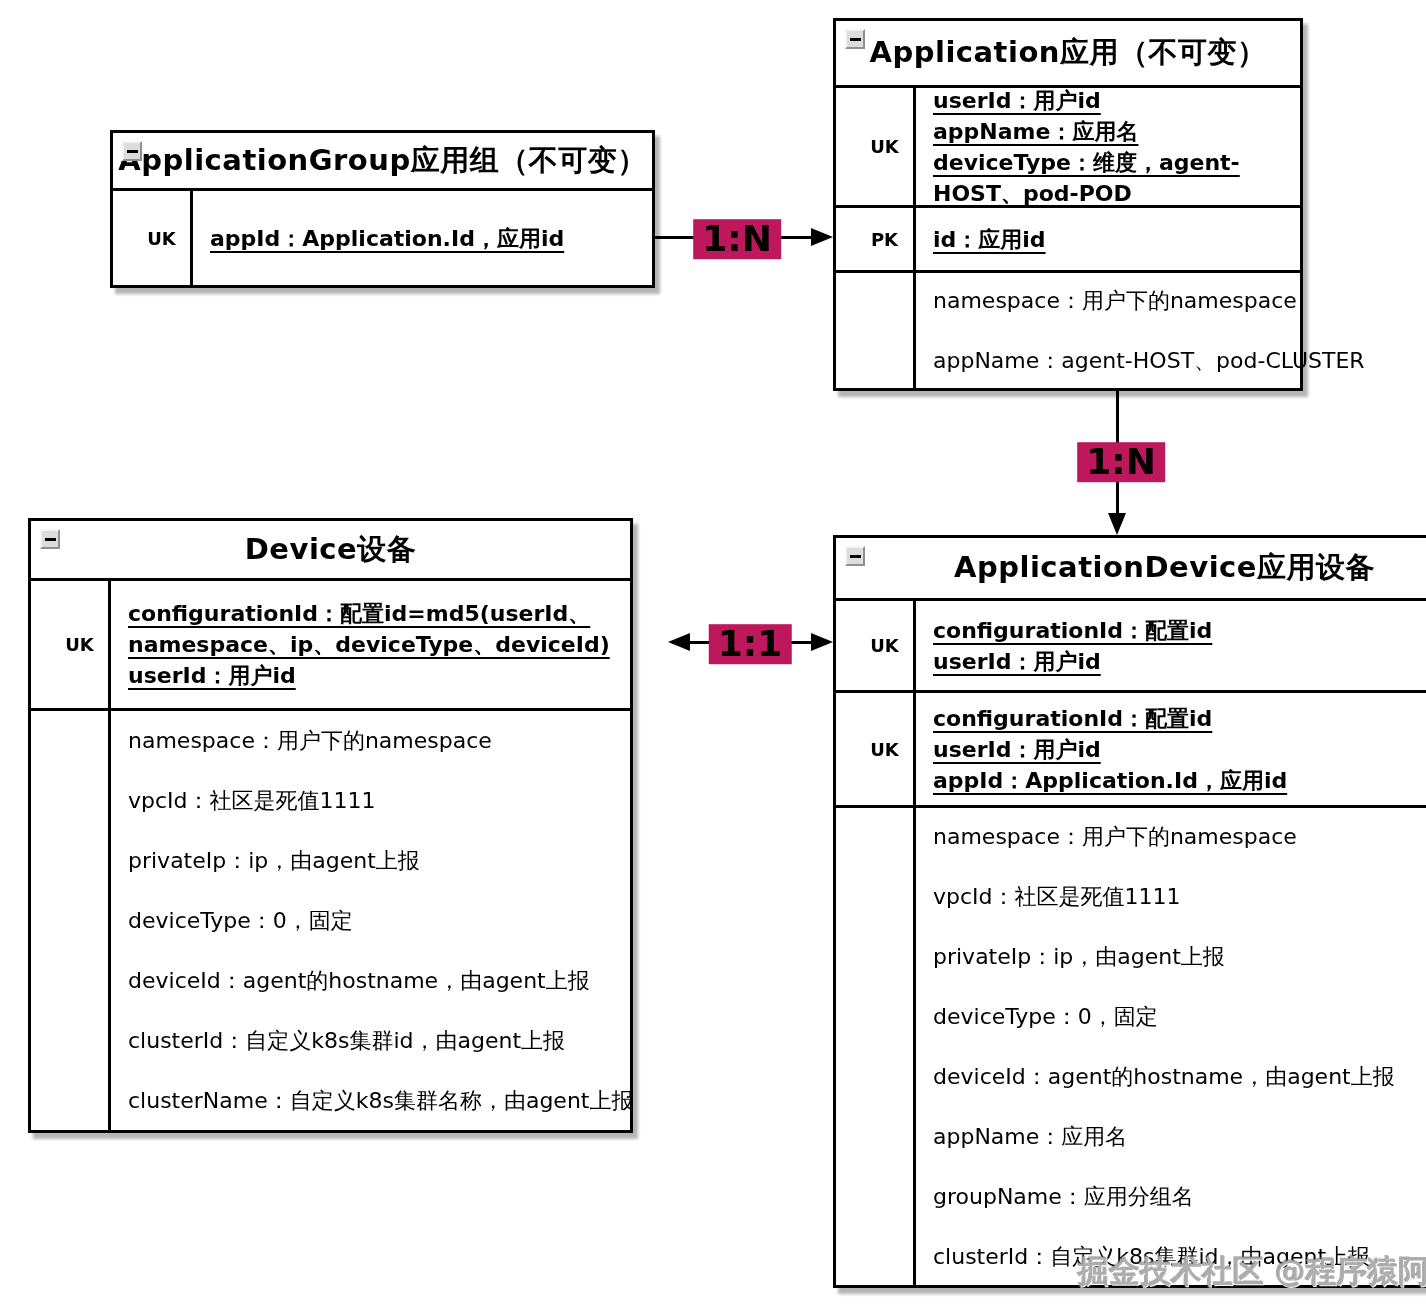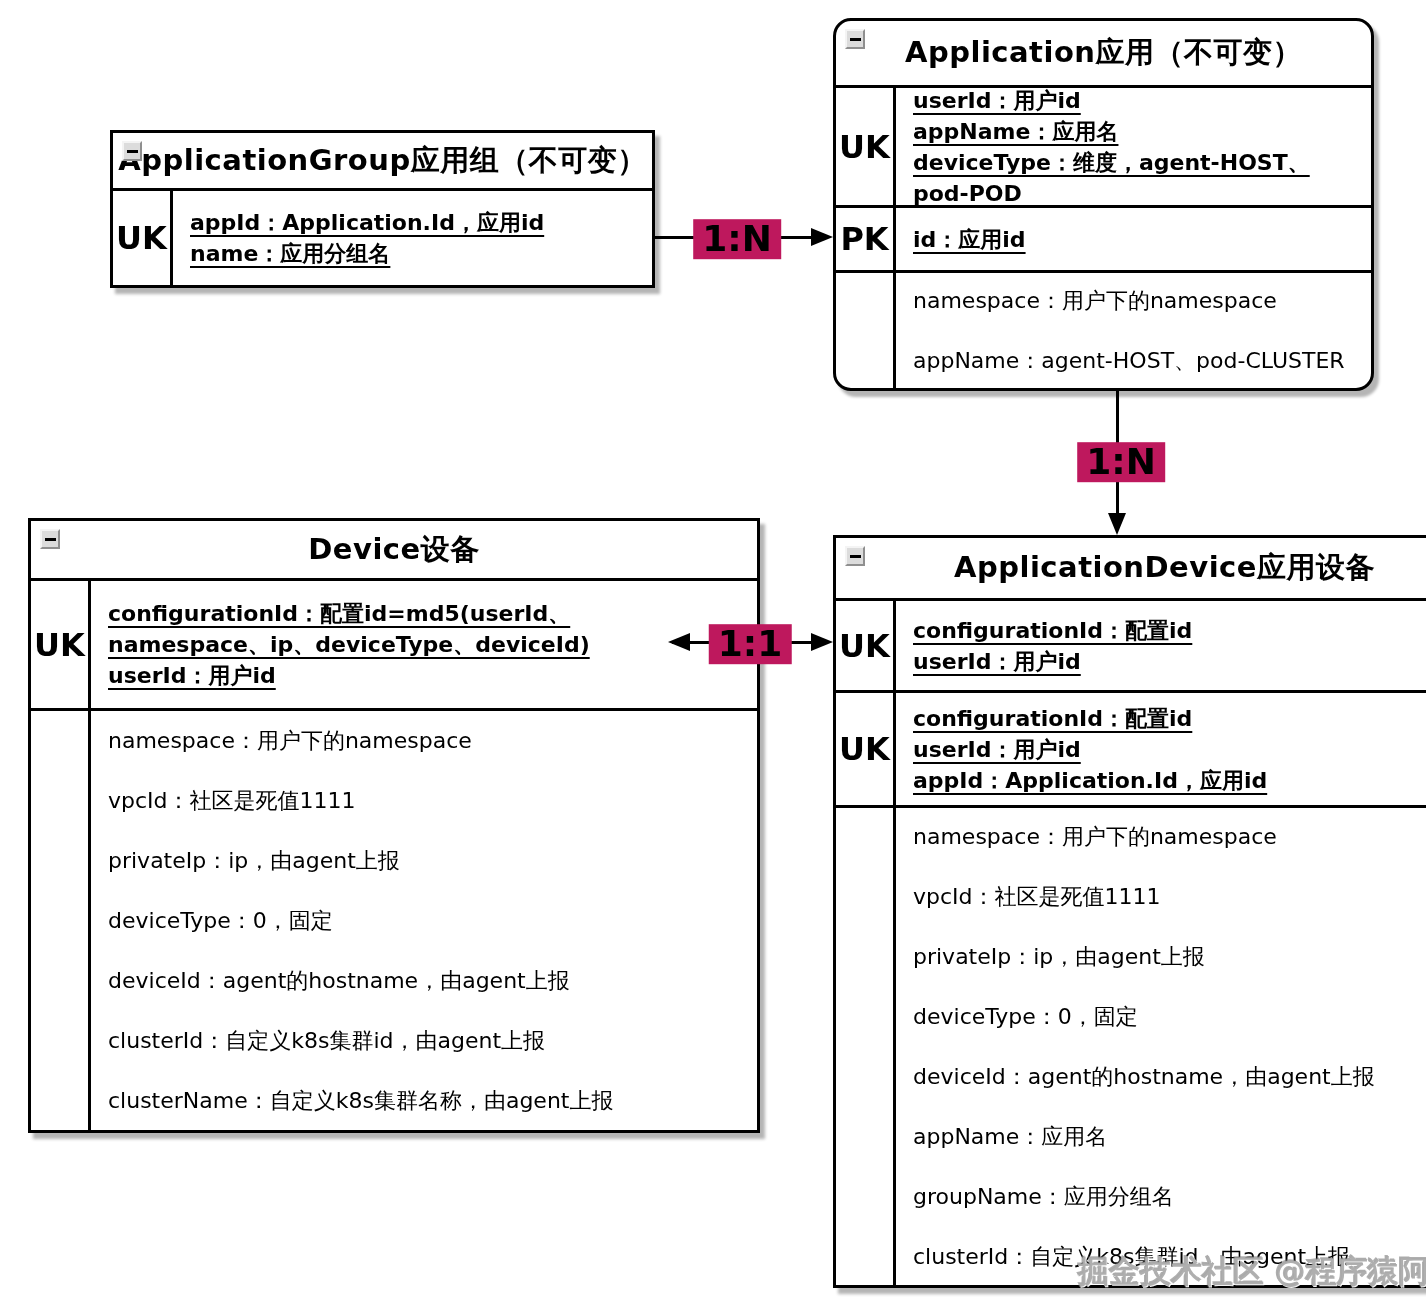--- a/index.html
+++ b/index.html
@@ -34,21 +34,21 @@
   }
   .collapse-btn .minus-bar { width:11px; height:3px; background:#000; }
   .section {
     display:flex; align-items:stretch;
     border-top:3px solid #000;
   }
   .key-cell {
     flex:0 0 60px;
     border-right:3px solid #000;
     display:flex; align-items:center; justify-content:center;
-    font-weight:bold; font-size:32px;
+    font-weight:bold; font-size:18px;margin-left:20px;
   }
   .attrs {
     flex:1;
     display:flex; flex-direction:column; justify-content:center;
     padding-left:17px; padding-right:6px;
   }
   .keyed .attr-line {
     font-weight:bold; font-size:22px; line-height:31px;
     text-decoration:underline;
     text-underline-offset:5px;
@@ -85,26 +85,25 @@
     <div class="title-row" style="height:55px;">
       <span class="collapse-btn">
           <span class="minus-bar"></span>
         </span>
       <span>ApplicationGroup应用组（不可变）</span>
     </div>
     <div class="section keyed" style="height:97px;">
       <div class="key-cell">UK</div>
       <div class="attrs">
         <div class="attr-line">appId：Application.Id，应用id</div>
-        <div class="attr-line">name：应用分组名</div>
-      </div>
-    </div>
-  </div>
-
-  <div class="table" style="left:833px; top:18px; width:541px;border-radius:18px;">
+      </div>
+    </div>
+  </div>
+
+  <div class="table" style="left:833px; top:18px; width:470px;">
     <div class="title-row" style="height:64px;">
       <span class="collapse-btn">
           <span class="minus-bar"></span>
         </span>
       <span>Application应用（不可变）</span>
     </div>
     <div class="section keyed" style="height:120px;">
       <div class="key-cell">UK</div>
       <div class="attrs">
         <div class="attr-line">userId：用户id</div>
@@ -120,21 +119,21 @@
     </div>
     <div class="section plain" style="height:118px;">
       <div class="key-cell"></div>
       <div class="attrs">
         <div class="attr-line">namespace：用户下的namespace</div>
         <div class="attr-line">appName：agent-HOST、pod-CLUSTER</div>
       </div>
     </div>
   </div>
 
-  <div class="table" style="left:28px; top:518px; width:732px;">
+  <div class="table" style="left:28px; top:518px; width:605px;">
     <div class="title-row" style="height:57px;">
       <span class="collapse-btn">
           <span class="minus-bar"></span>
         </span>
       <span>Device设备</span>
     </div>
     <div class="section keyed" style="height:130px;">
       <div class="key-cell">UK</div>
       <div class="attrs">
         <div class="attr-line">configurationId：配置id=md5(userId、</div>

